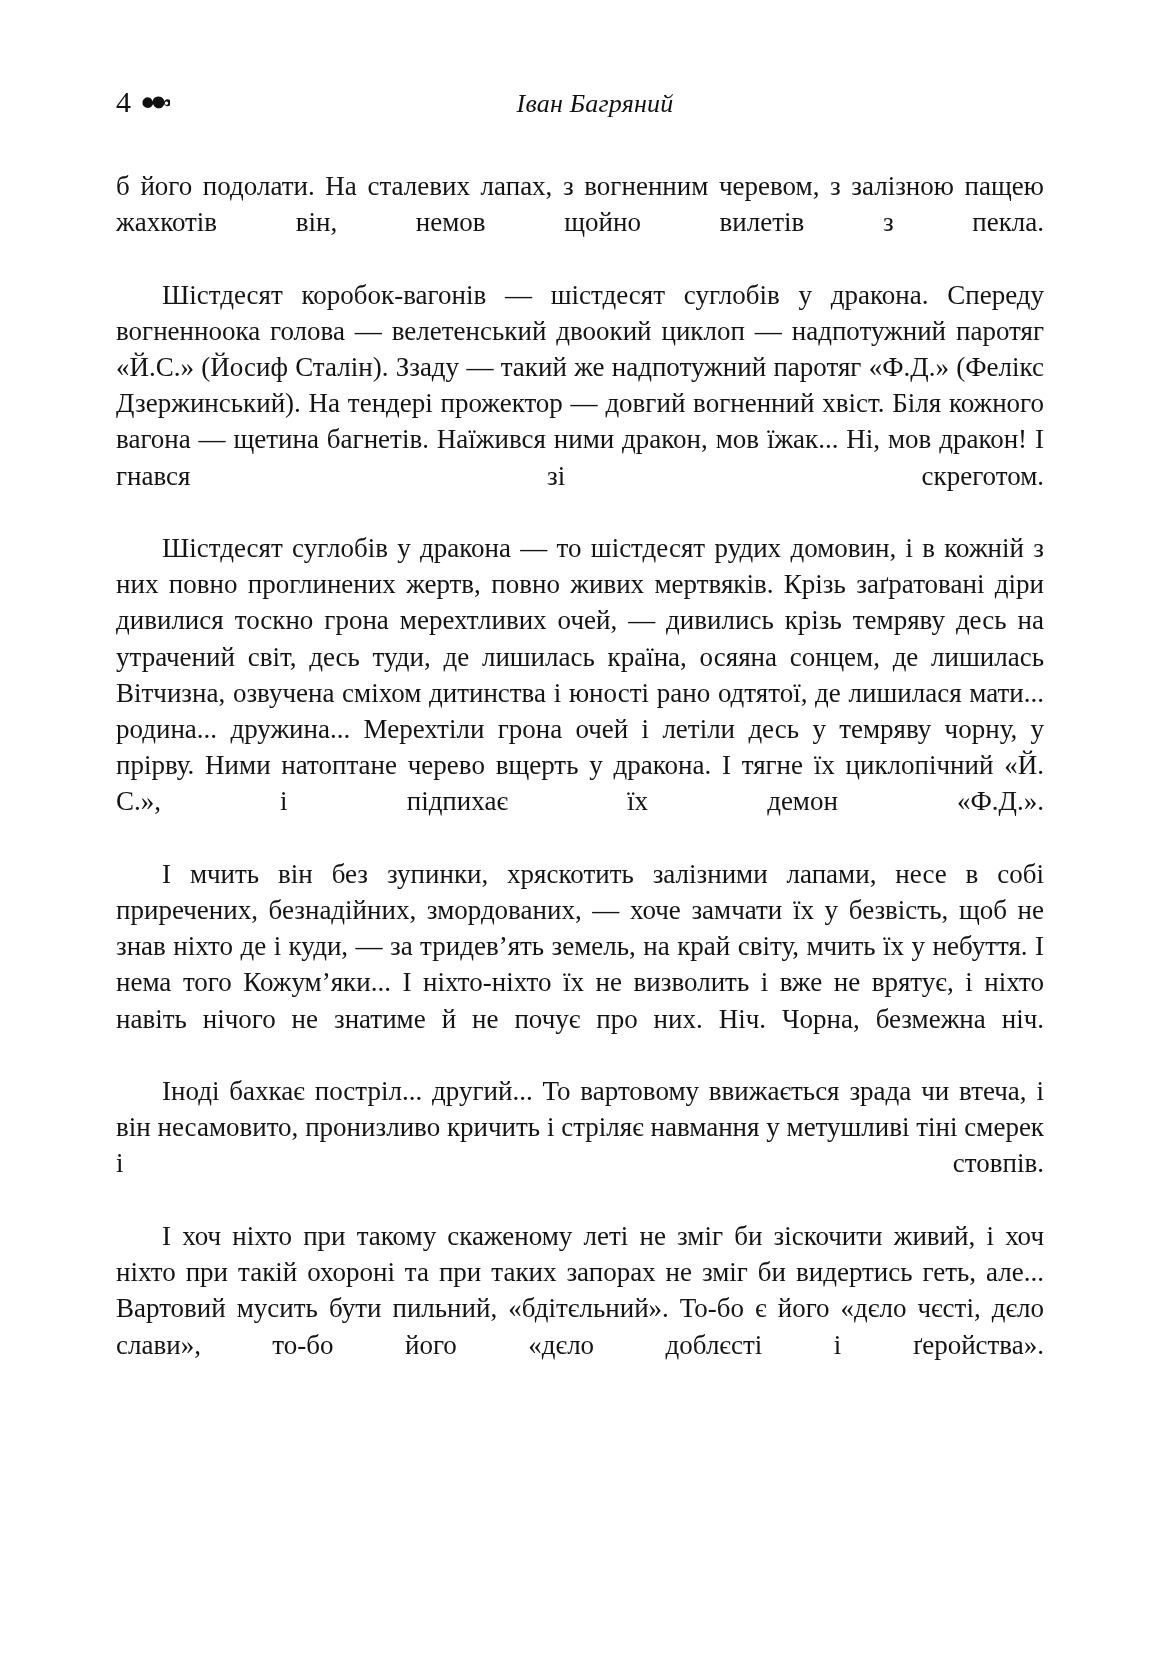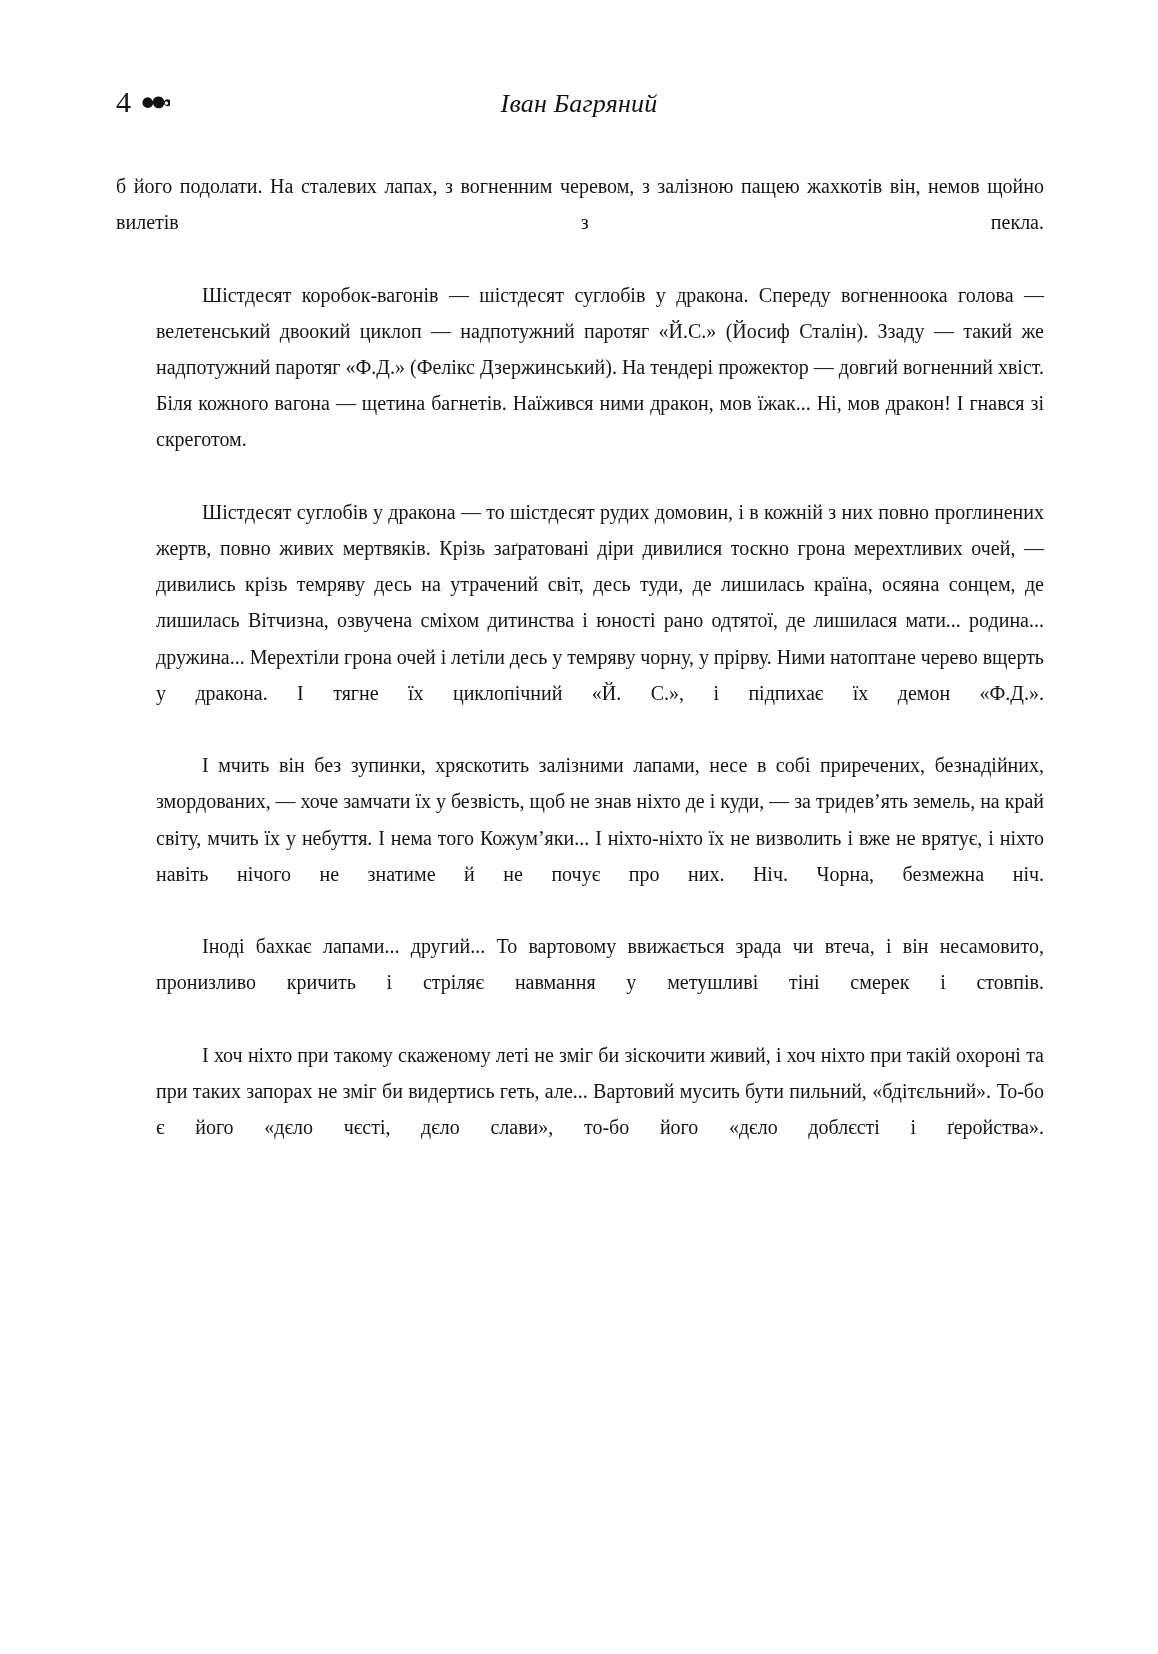--- a/index.html
+++ b/index.html
@@ -50,53 +50,52 @@
     width: 30px;
     height: 26px;
     position: relative;
     top: 2px;
   }
 
   .fleuron svg { display: block; }
 
   .head-author {
     position: absolute;
-    left: 0;
+    left: 16px;
     top: 2px;
     width: 926px;
     text-align: center;
     font-style: italic;
     font-size: 26px;
     line-height: 1.2;
     letter-spacing: 0.2px;
     color: #111;
   }
 
   
   .textblock {
     position: absolute;
     left: 116px;
     top: 168px;
     width: 928px;
   }
 
   .para {
     margin: 0;
-    font-size: 20px;
+    font-size: 27px;
     line-height: 36.2px;
     text-align: justify;
     text-justify: inter-word;
     text-indent: 0;
     hyphens: manual;
     word-spacing: -0.2px;
   }
 
   .para.indent {
     text-indent: 46px;
-    margin-left: 40px;
   }
 
   
   .para:after {
     content: "";
     display: inline-block;
     width: 100%;
   }
 
   .spaced {
@@ -119,18 +118,18 @@
       </span>
     </div>
     <div class="head-author">Іван Багряний</div>
   </div>
 
   <div class="textblock">
     <p class="para">б його подолати. На сталевих лапах, з вогненним черевом, з за­лізною пащею жахкотів він, немов щойно вилетів з пекла.</p>
     <p class="para indent">Шістдесят коробок-вагонів — шістдесят суглобів у дракона. Спереду вогненноока голова — велетенський двоокий цик­лоп — надпотужний паротяг «Й.С.» (Йосиф Сталін). Ззаду — та­кий же надпотужний паротяг «Ф.Д.» (Фелікс Дзержинський). На тендері прожектор — довгий вогненний хвіст. Біля кожного ва­гона — щетина багнетів. Наїжився ними дракон, мов їжак... Ні, мов дракон! І гнався зі скреготом.</p>
     <p class="para indent">Шістдесят суглобів у дракона — то шістдесят рудих домовин, і в кожній з них повно проглинених жертв, повно живих мертвя­ків. Крізь заґратовані діри дивилися тоскно грона мерехтливих очей, — дивились крізь темряву десь на утрачений світ, десь ту­ди, де лишилась країна, осяяна сонцем, де лишилась Вітчизна, озвучена сміхом дитинства і юності рано одтятої, де лишилася мати... родина... дружина... Мерехтіли грона очей і летіли десь у темряву чорну, у прірву. Ними натоптане черево вщерть у дра­кона. І тягне їх циклопічний «Й. С.», і підпихає їх демон «Ф.Д.».</p>
     <p class="para indent">І мчить він без зупинки, хряскотить залізними лапами, несе в собі приречених, безнадійних, змордованих, — хоче замчати їх у безвість, щоб не знав ніхто де і куди, — за тридев’ять земель, на край світу, мчить їх у небуття. І нема того Кожум’яки... І ніхто-ніхто їх не визволить і вже не врятує, і ніхто навіть нічого не знатиме й не почує про них. Ніч. Чорна, безмежна ніч.</p>
-    <p class="para indent">Іноді бахкає лапами... другий... То вартовому ввижається зра­да чи втеча, і він несамовито, пронизливо кричить і стріляє на­вмання у метушливі тіні смерек і стовпів.</p>
+    <p class="para indent">Іноді бахкає постріл... другий... То вартовому ввижається зра­да чи втеча, і він несамовито, пронизливо кричить і стріляє на­вмання у метушливі тіні смерек і стовпів.</p>
     <p class="para indent">І хоч ніхто при такому скаженому леті не зміг би зіскочити живий, і хоч ніхто при такій охороні та при таких запорах не зміг би видертись геть, але... Вартовий мусить бути пильний, «бдітє­льний». То-бо є його «дєло чєсті, дєло слави», то-бо його «дєло доблєсті і ґеройства».</p>
 
   </div>
 
 </div>
 
 </body></html>

